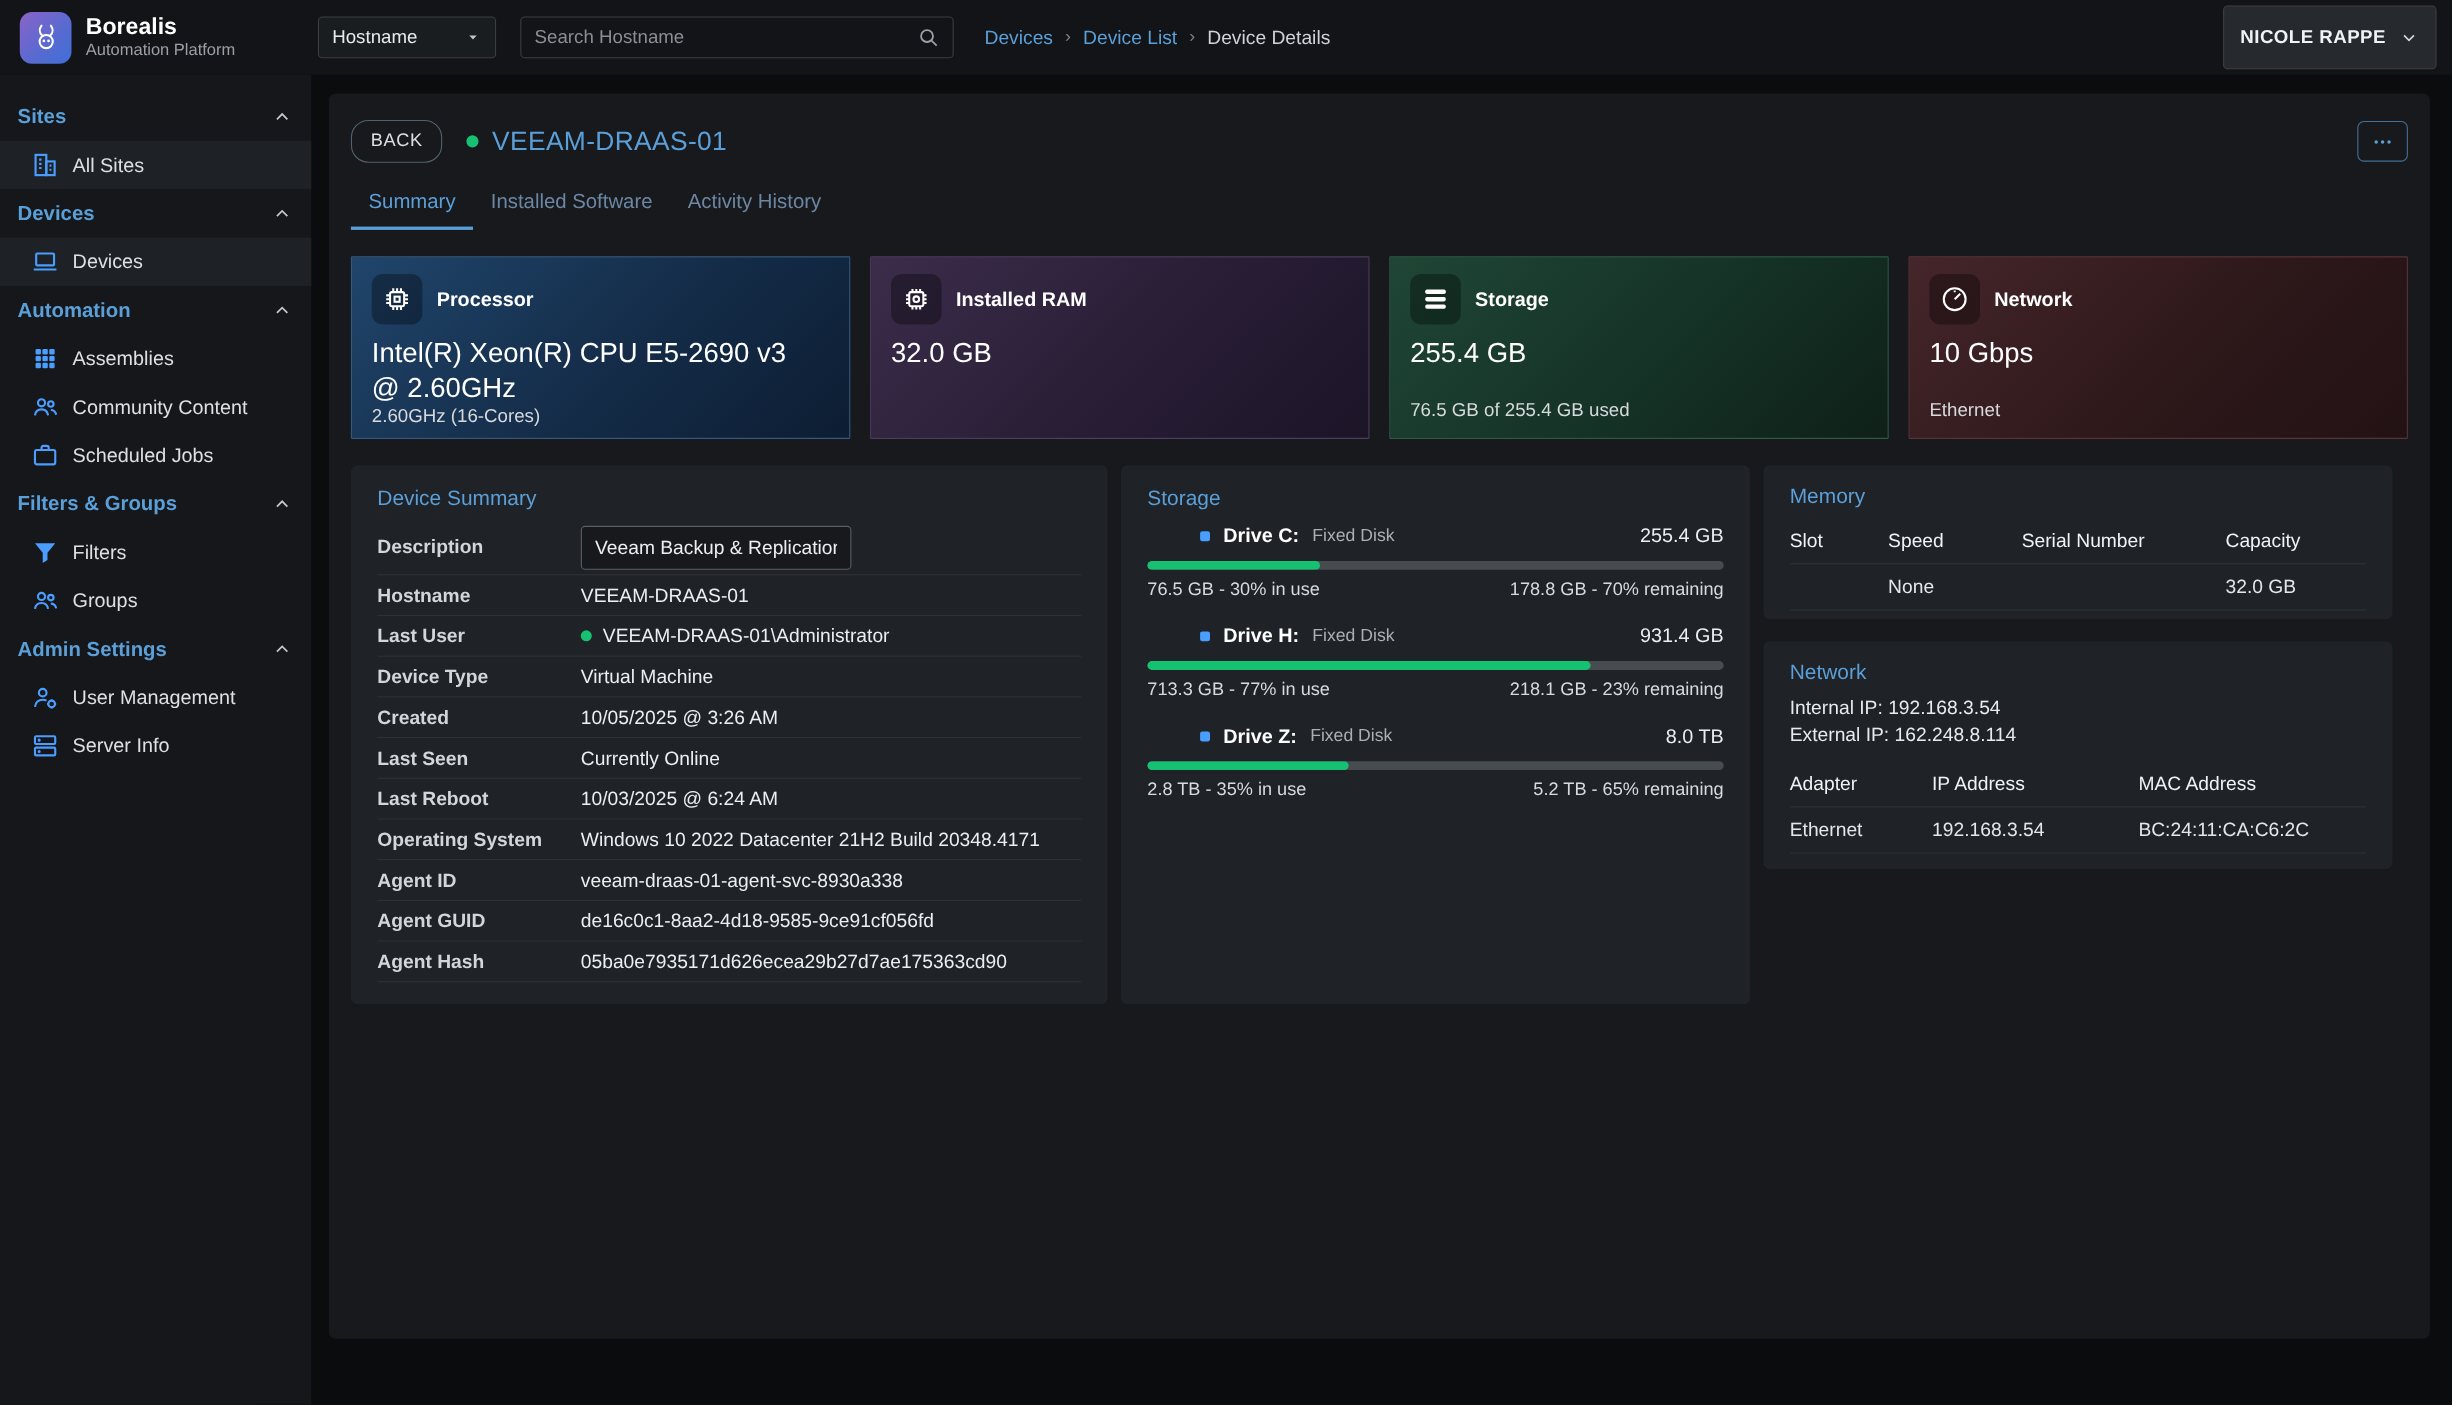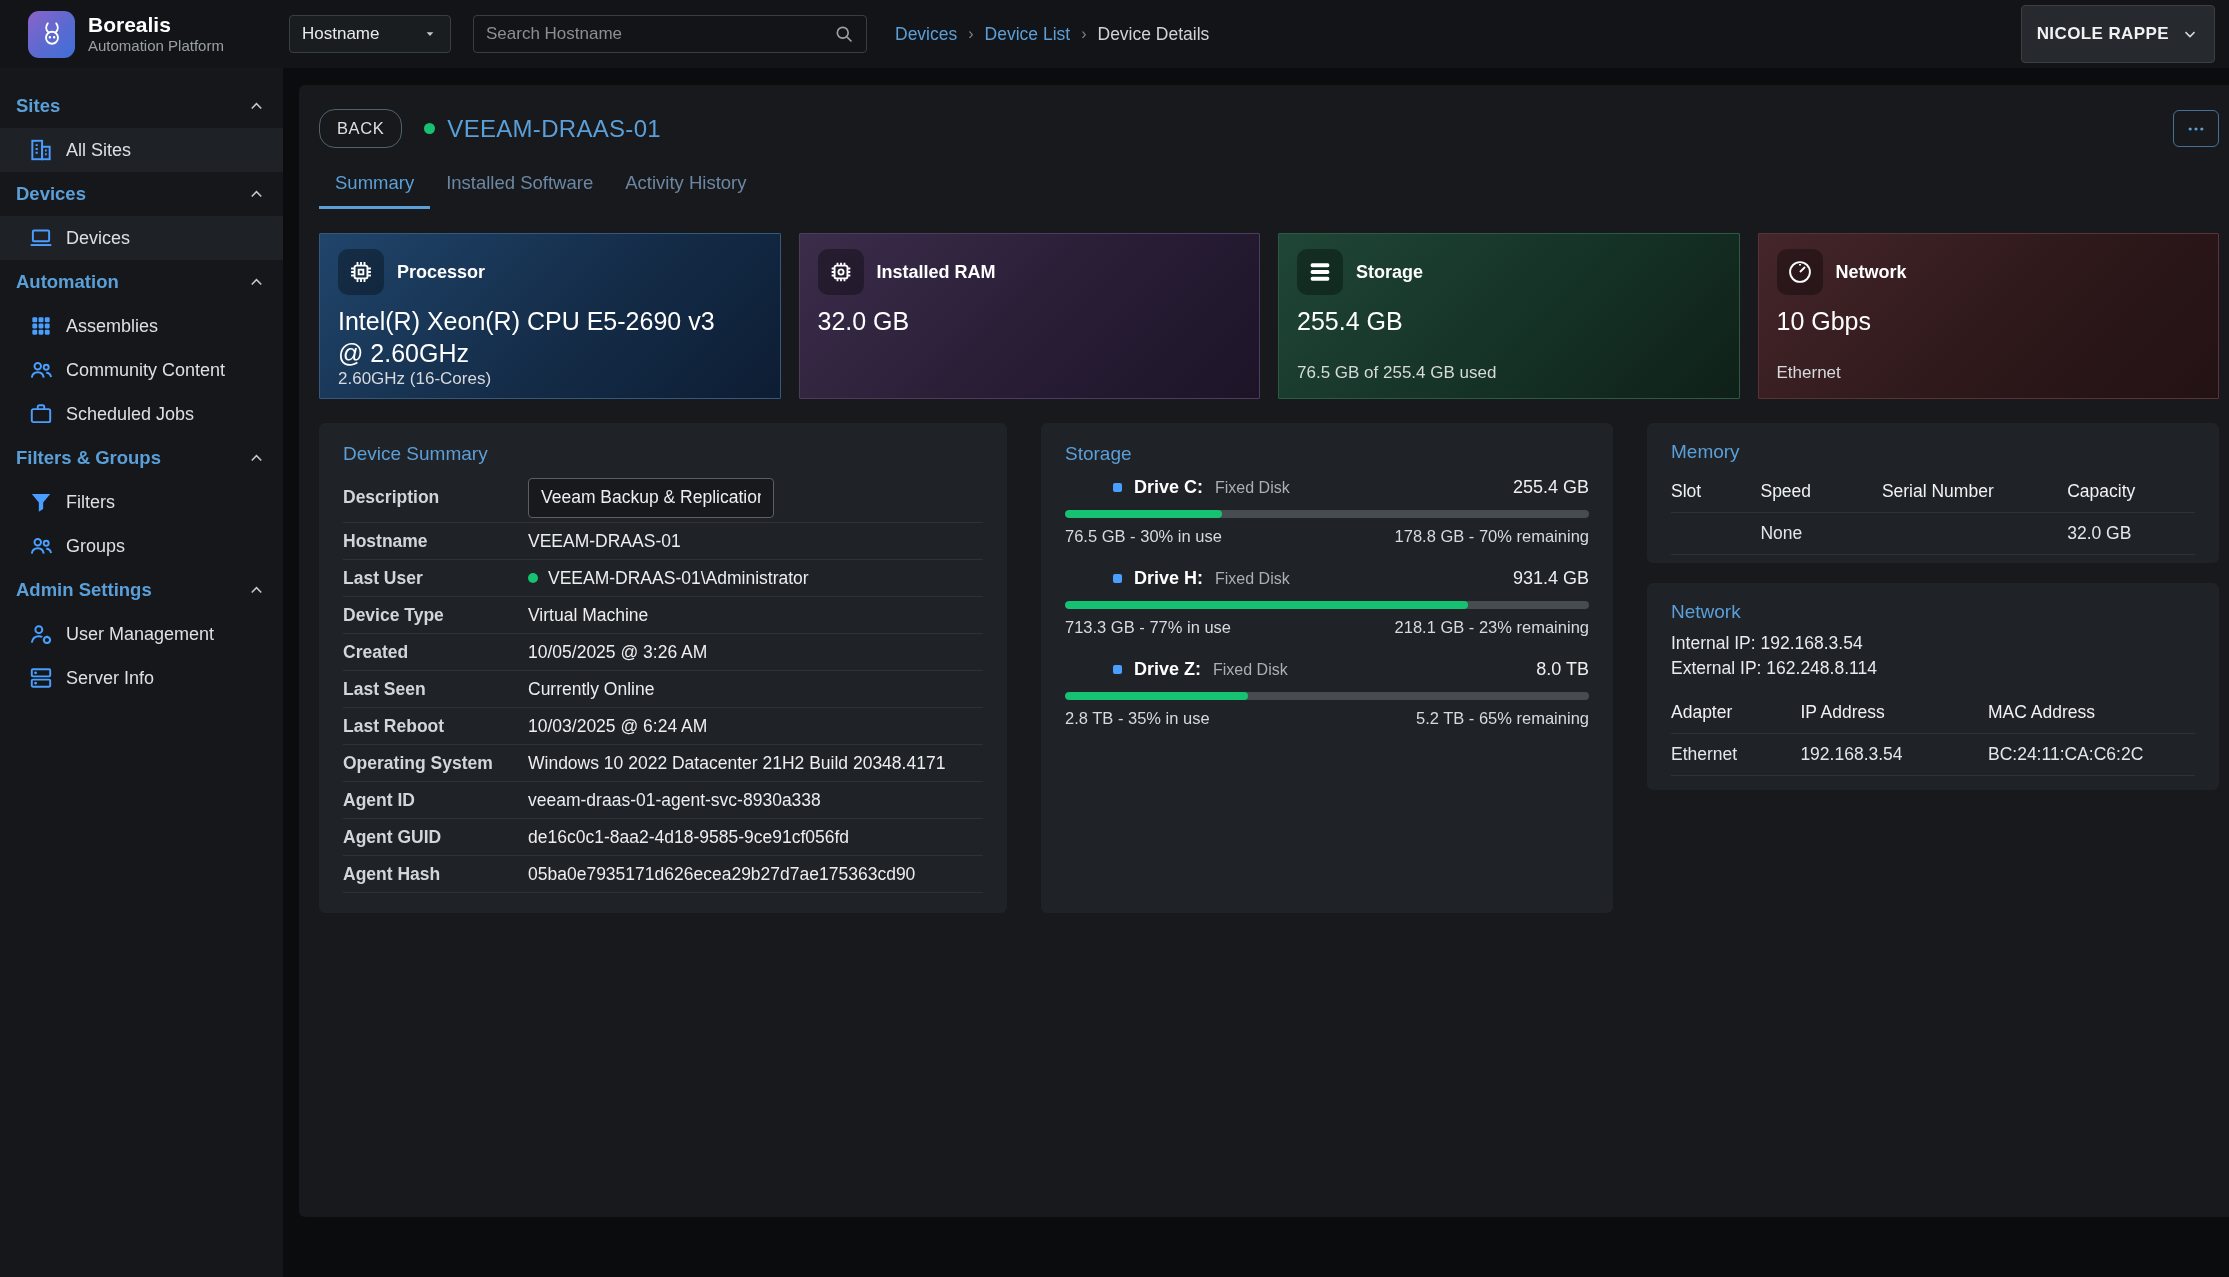--- a/index.html
+++ b/index.html
@@ -8,21 +8,21 @@
   body {
     background: #0a0c0e;
     font-family: "Liberation Sans", "DejaVu Sans", sans-serif;
     color: #e8eaed;
     overflow: hidden;
   }
   svg { display:block; }
 
   
   .topbar { height: 68px; display: flex; align-items: center; background: #121417; }
-  .brand { width: 283px; display: flex; align-items: center; gap: 13px; padding-left: 28px; flex-shrink: 0; }
+  .brand { width: 283px; display: flex; align-items: center; gap: 13px; padding-left: 18px; flex-shrink: 0; }
   .logo { width: 47px; height: 47px; border-radius: 11px; background: linear-gradient(135deg,#8a63c9 0%, #5a6ad0 55%, #3f6fd8 100%);
           display: flex; align-items: center; justify-content: center; }
   .brand-text { line-height: 1.15; }
   .brand-name { font-size: 21px; font-weight: bold; color: #ffffff; }
   .brand-sub { font-size: 15px; color: #9aa0a6; }
 
   .host-select { width: 162px; height: 38px; margin-left: 6px; background: #1a1d20; border: 1px solid #3a3e43; border-radius: 4px;
                  display: flex; align-items: center; justify-content: space-between; padding: 0 12px; font-size: 17px; color: #e8eaed; cursor: pointer; }
   .host-select .caret { color: #c3c7cb; }
 
@@ -77,21 +77,21 @@
               display: flex; align-items: center; justify-content: center; color: #ffffff; }
   .card-title { font-size: 18px; font-weight: bold; color: #ffffff; }
   .card-value { font-size: 25px; color: #ffffff; margin-top: 10px; line-height: 1.28; max-width: 92%; }
   .card-sub { margin-top: auto; font-size: 17px; color: #d7dadd; min-height: 20px; }
   .card-processor { background: linear-gradient(135deg, #20456b 0%, #142c48 55%, #0d1d33 100%); border-color: #35597e; }
   .card-ram       { background: linear-gradient(135deg, #3c2d4b 0%, #281d35 55%, #1d1428 100%); border-color: #4c3c5e; }
   .card-storage   { background: linear-gradient(135deg, #1f4636 0%, #153226 55%, #0f2018 100%); border-color: #2c5a44; }
   .card-network   { background: linear-gradient(135deg, #45262a 0%, #2c1719 60%, #231214 100%); border-color: #5a3338; }
 
   
-  .panels { display: flex; gap: 34px; margin-top: 24px; align-items: stretch; }
+  .panels { display: flex; gap: 12px; margin-top: 24px; align-items: stretch; }
   .panel { background: #1f2226; border-radius: 6px; padding: 20px 24px; }
   .panel-title { color: var(--accent, #5b9fd8); font-size: 19px; margin-bottom: 8px; }
 
   .summary-panel { width: 688px; flex-shrink: 0; }
   .summary-row { display: flex; align-items: center; min-height: 37px; border-bottom: 1px solid #2e3236; font-size: 17.5px; }
   .summary-row .lbl { width: 185px; flex-shrink: 0; color: #d2d6da; font-weight: bold; }
   .summary-row .val { color: #eceef0; display: flex; align-items: center; gap: 10px; }
   .summary-row.desc { min-height: 50px; }
   .desc-input { width: 246px; height: 40px; background: #17191d; border: 1px solid #5a5f66; border-radius: 4px;
                 color: #eceef0; font-size: 17.5px; padding: 0 12px; font-family: inherit; }

